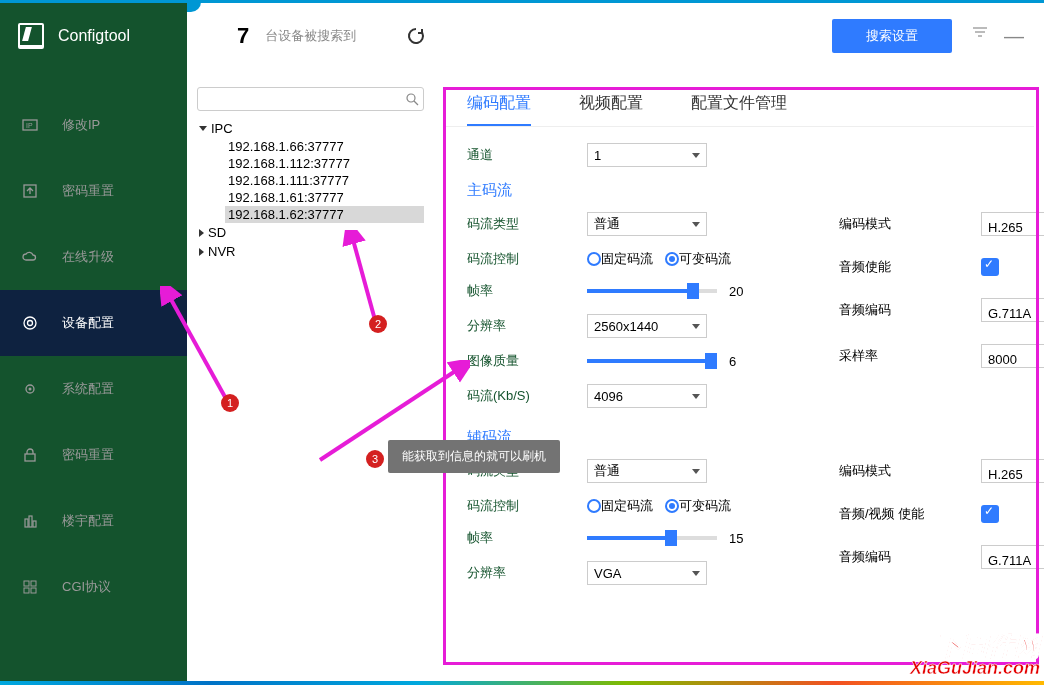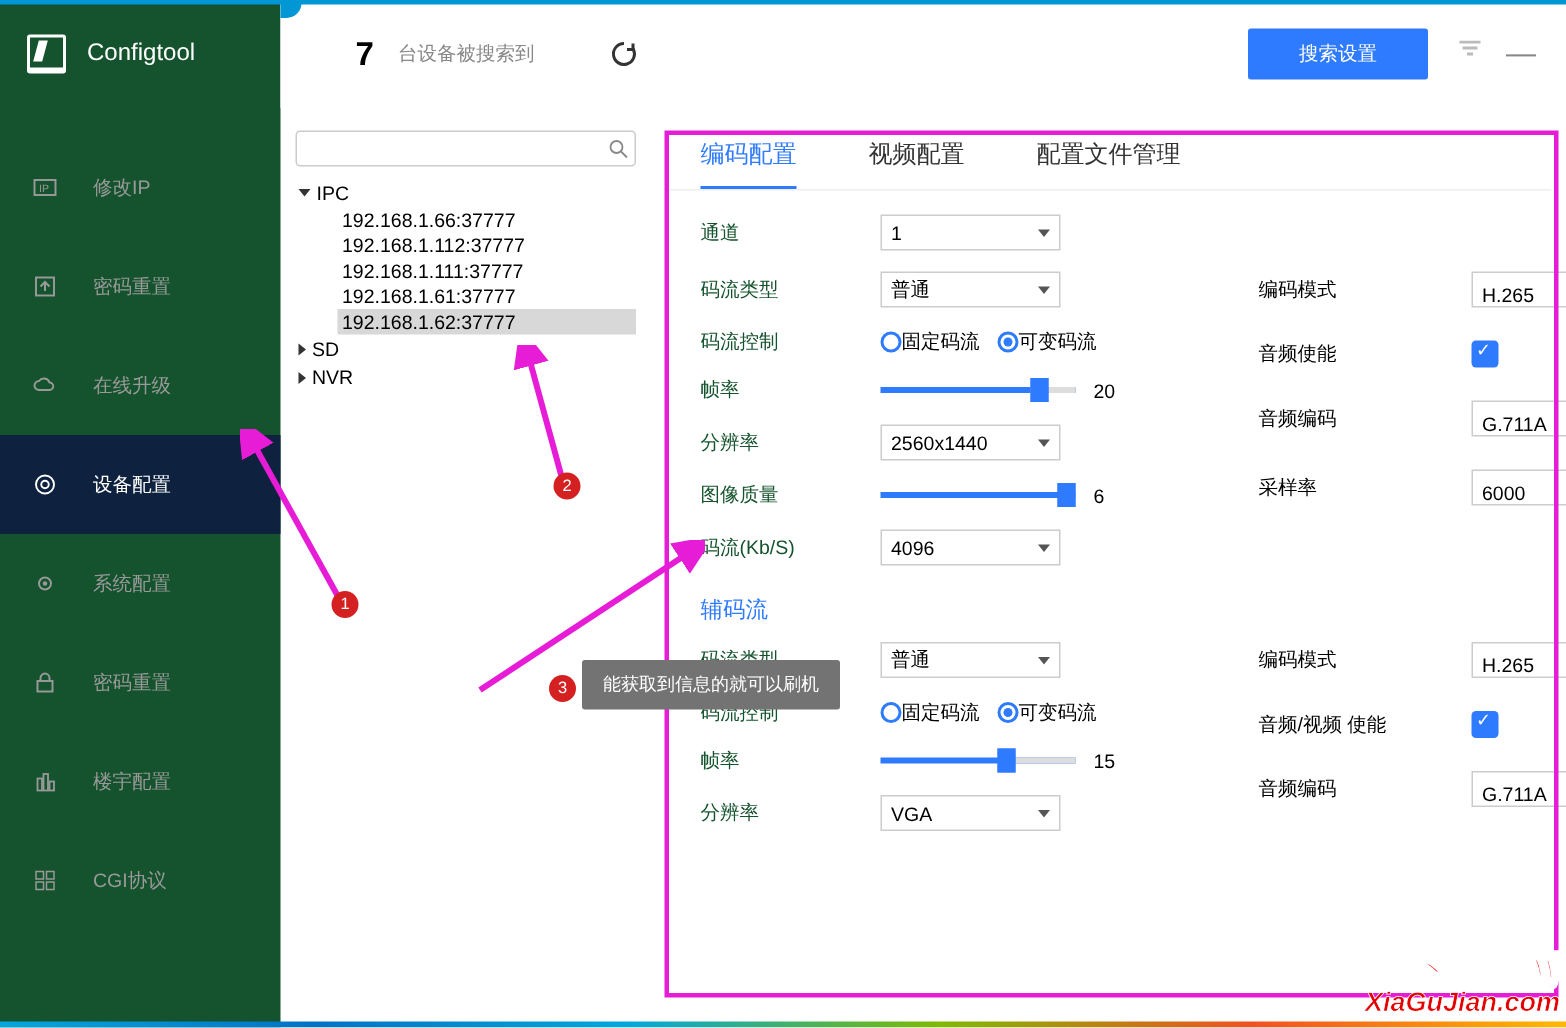--- a/index.html
+++ b/index.html
@@ -236,20 +236,21 @@
     <div class="form-area">
 
       <div class="row">
         <span class="lbl">通道</span>
         <div class="select" style="width:120px">
           <span>1</span>
             <span class="arr"></span>
         </div>
       </div>
 
+      <div class="section-title">主码流</div>
 
       <div style="position:relative">
         <div class="row">
           <span class="lbl">码流类型</span>
           <div class="select">
             <span>普通</span>
               <span class="arr"></span>
           </div>
         </div>
         <div class="row">
@@ -305,21 +306,21 @@
           </div>
           <div class="right-row" style="margin-top:12px">
             <span class="right-lbl">音频编码</span>
             <div class="input">
                 <span>G.711A</span>
               </div>
           </div>
           <div class="right-row" style="margin-top:9px">
             <span class="right-lbl">采样率</span>
             <div class="input">
-                <span>6000</span>
+                <span>8000</span>
               </div>
           </div>
         </div>
       </div>
 
       <div class="section-title" style="color:#2f7bff;margin-top:20px">辅码流</div>
 
       <div style="position:relative">
         <div class="row">
           <span class="lbl">码流类型</span>

